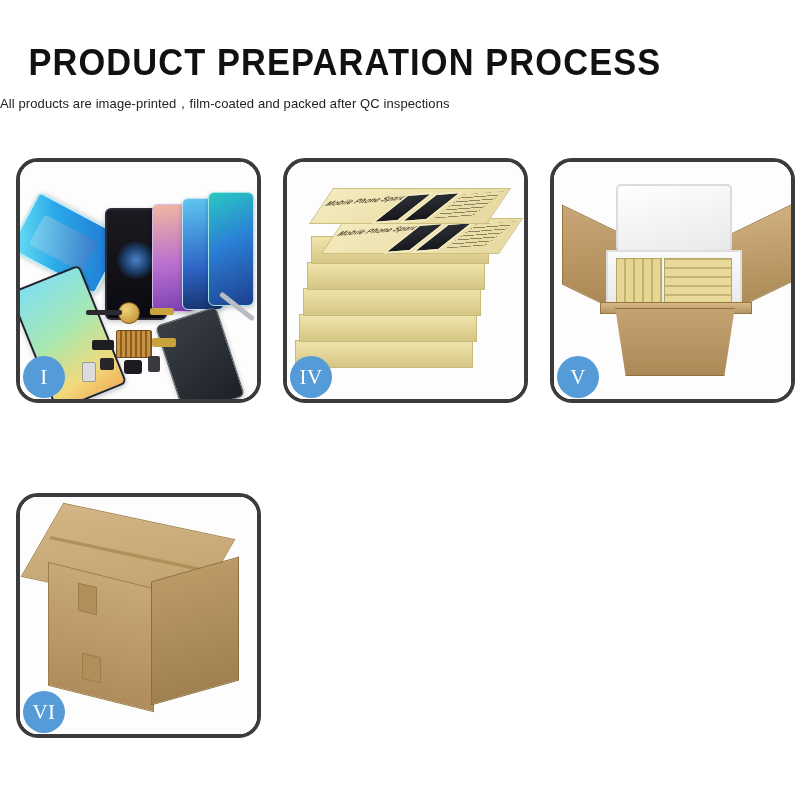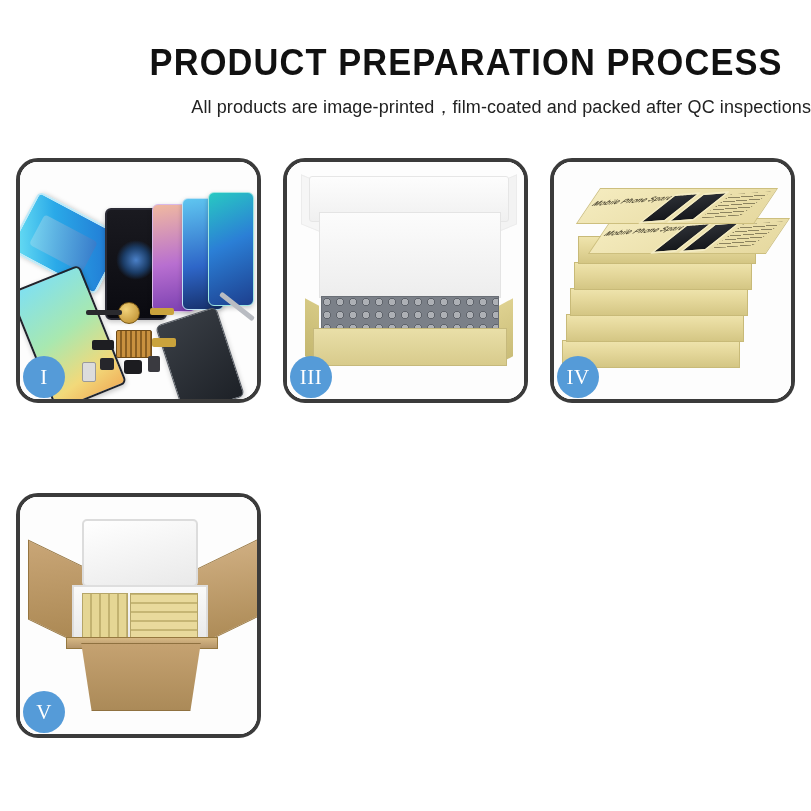--- a/index.html
+++ b/index.html
@@ -12,36 +12,36 @@
     background: #ffffff;
     font-family: "Liberation Sans", sans-serif;
     overflow: hidden;
     position: relative;
   }
 
   
   .header {
     width: 811px;
     padding-top: 44px;
-    text-align: right;
+    text-align: left;
   }
   .title {
     font-family: "Liberation Sans", sans-serif;
     font-size: 37px;
     font-weight: 700;
     letter-spacing: 1.2px;
     color: #111111;
     line-height: 1;
     transform: scaleX(0.93);
     white-space: nowrap;
   }
   .subtitle {
     margin-top: 14px;
     font-family: "Liberation Sans", sans-serif;
-    font-size: 18px;
+    font-size: 13px;
     font-weight: 400;
     color: #222222;
     letter-spacing: 0.1px;
     white-space: nowrap;
   }
 
   
   .grid {
     position: absolute;
     top: 158px;
@@ -354,35 +354,20 @@
         <div class="sm2"></div>
         <div class="sm3"></div>
         <div class="sm4"></div>
         <div class="tool"></div>
       </div>
     </div>
     <div class="badge">I</div>
   </div>
 
 
-  <div class="panel">
-    <div class="panel-inner">
-      <div class="scene-box3">
-        <div class="b3-lid-left"></div>
-        <div class="b3-lid-right"></div>
-        <div class="b3-lid-back"></div>
-        <div class="b3-foam"></div>
-        <div class="b3-bubble"></div>
-        <div class="b3-side-l"></div>
-        <div class="b3-side-r"></div>
-        <div class="b3-front"></div>
-      </div>
-    </div>
-    <div class="badge">III</div>
-  </div>
 
   <div class="panel">
     <div class="panel-inner">
       <div class="scene-stack">
 
         <div class="sbox" style="left:8px; top:178px;"></div>
         <div class="sbox" style="left:12px; top:152px;"></div>
         <div class="sbox" style="left:16px; top:126px;"></div>
         <div class="sbox" style="left:20px; top:100px;"></div>
         <div class="sbox" style="left:24px; top:74px;"></div>
@@ -414,14 +399,27 @@
         <div class="c5-foam-box"></div>
         <div class="c5-packs-l"></div>
         <div class="c5-packs-r"></div>
         <div class="c5-rim"></div>
         <div class="c5-front"></div>
       </div>
     </div>
     <div class="badge">V</div>
   </div>
 
+  <div class="panel">
+    <div class="panel-inner">
+      <div class="scene-sealed">
+        <div class="c6-top"></div>
+        <div class="c6-seam"></div>
+        <div class="c6-front"></div>
+        <div class="c6-side"></div>
+        <div class="c6-tape-1"></div>
+        <div class="c6-tape-2"></div>
+      </div>
+    </div>
+    <div class="badge">VI</div>
+  </div>
 
 </div>
 
 </body></html>

